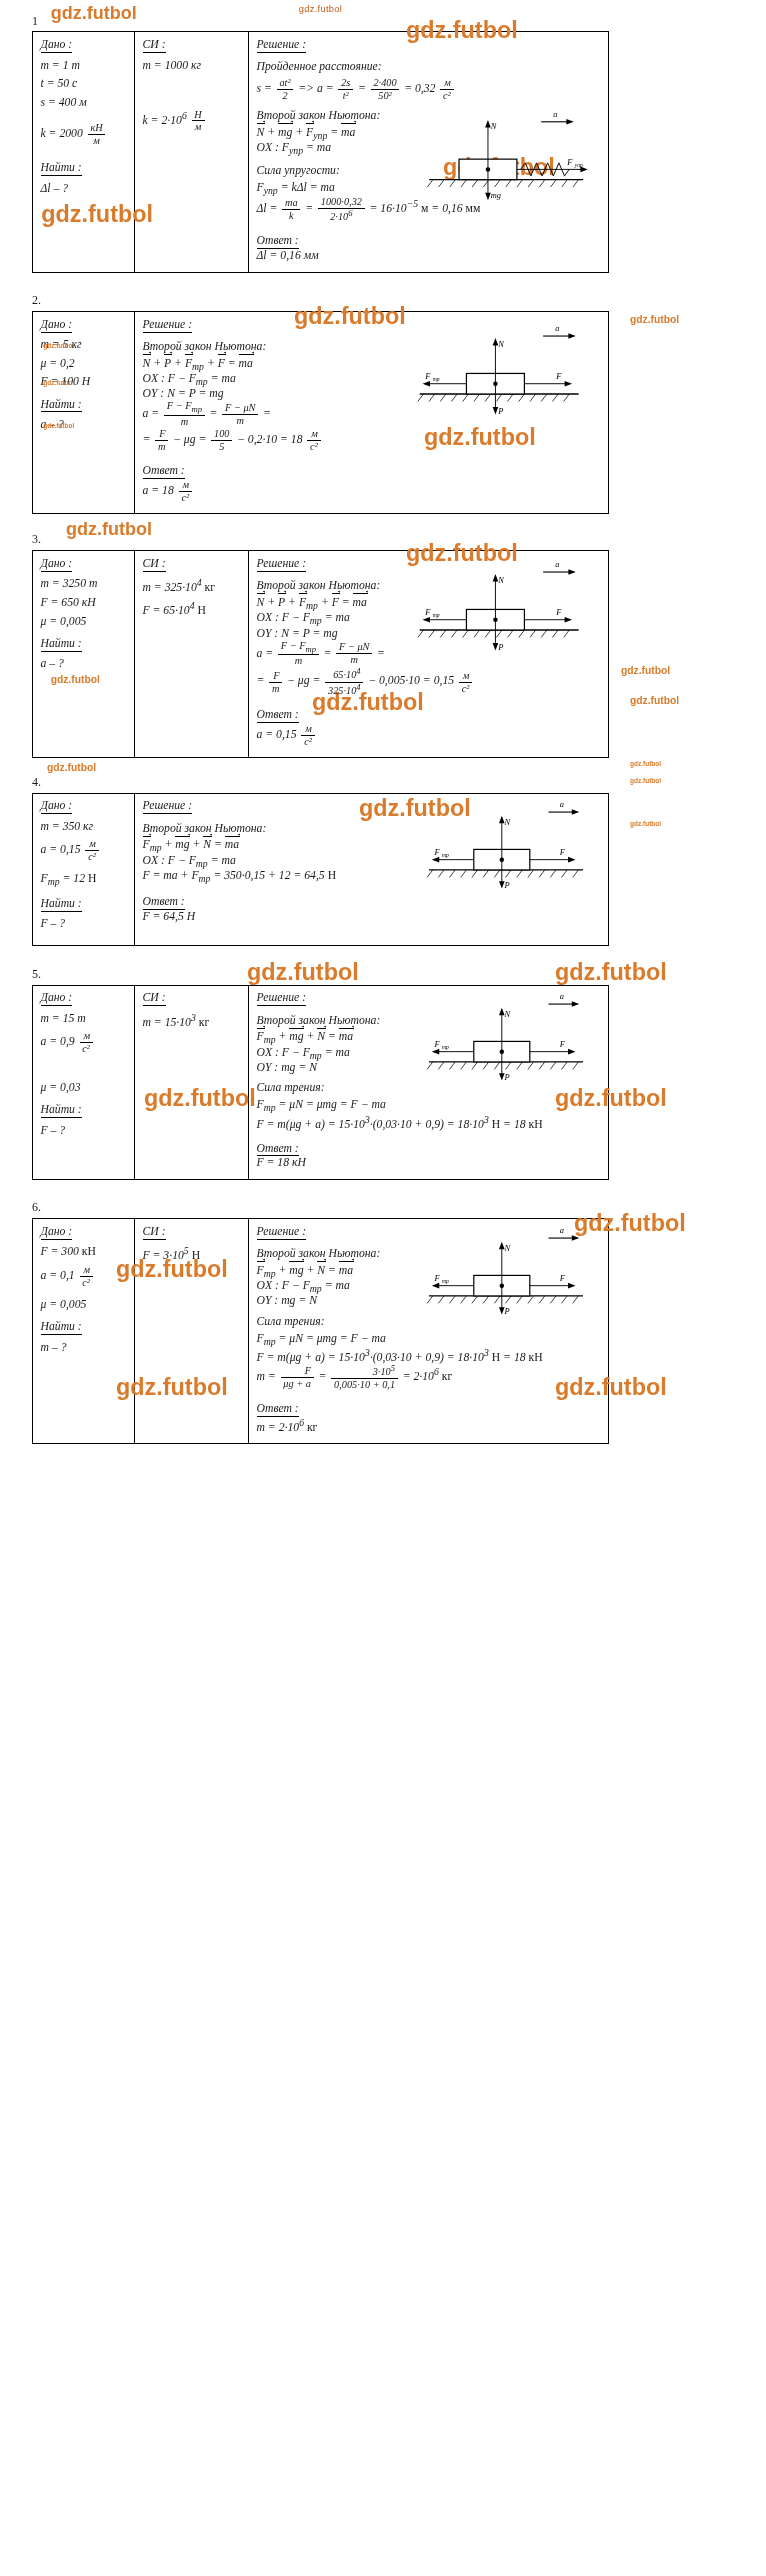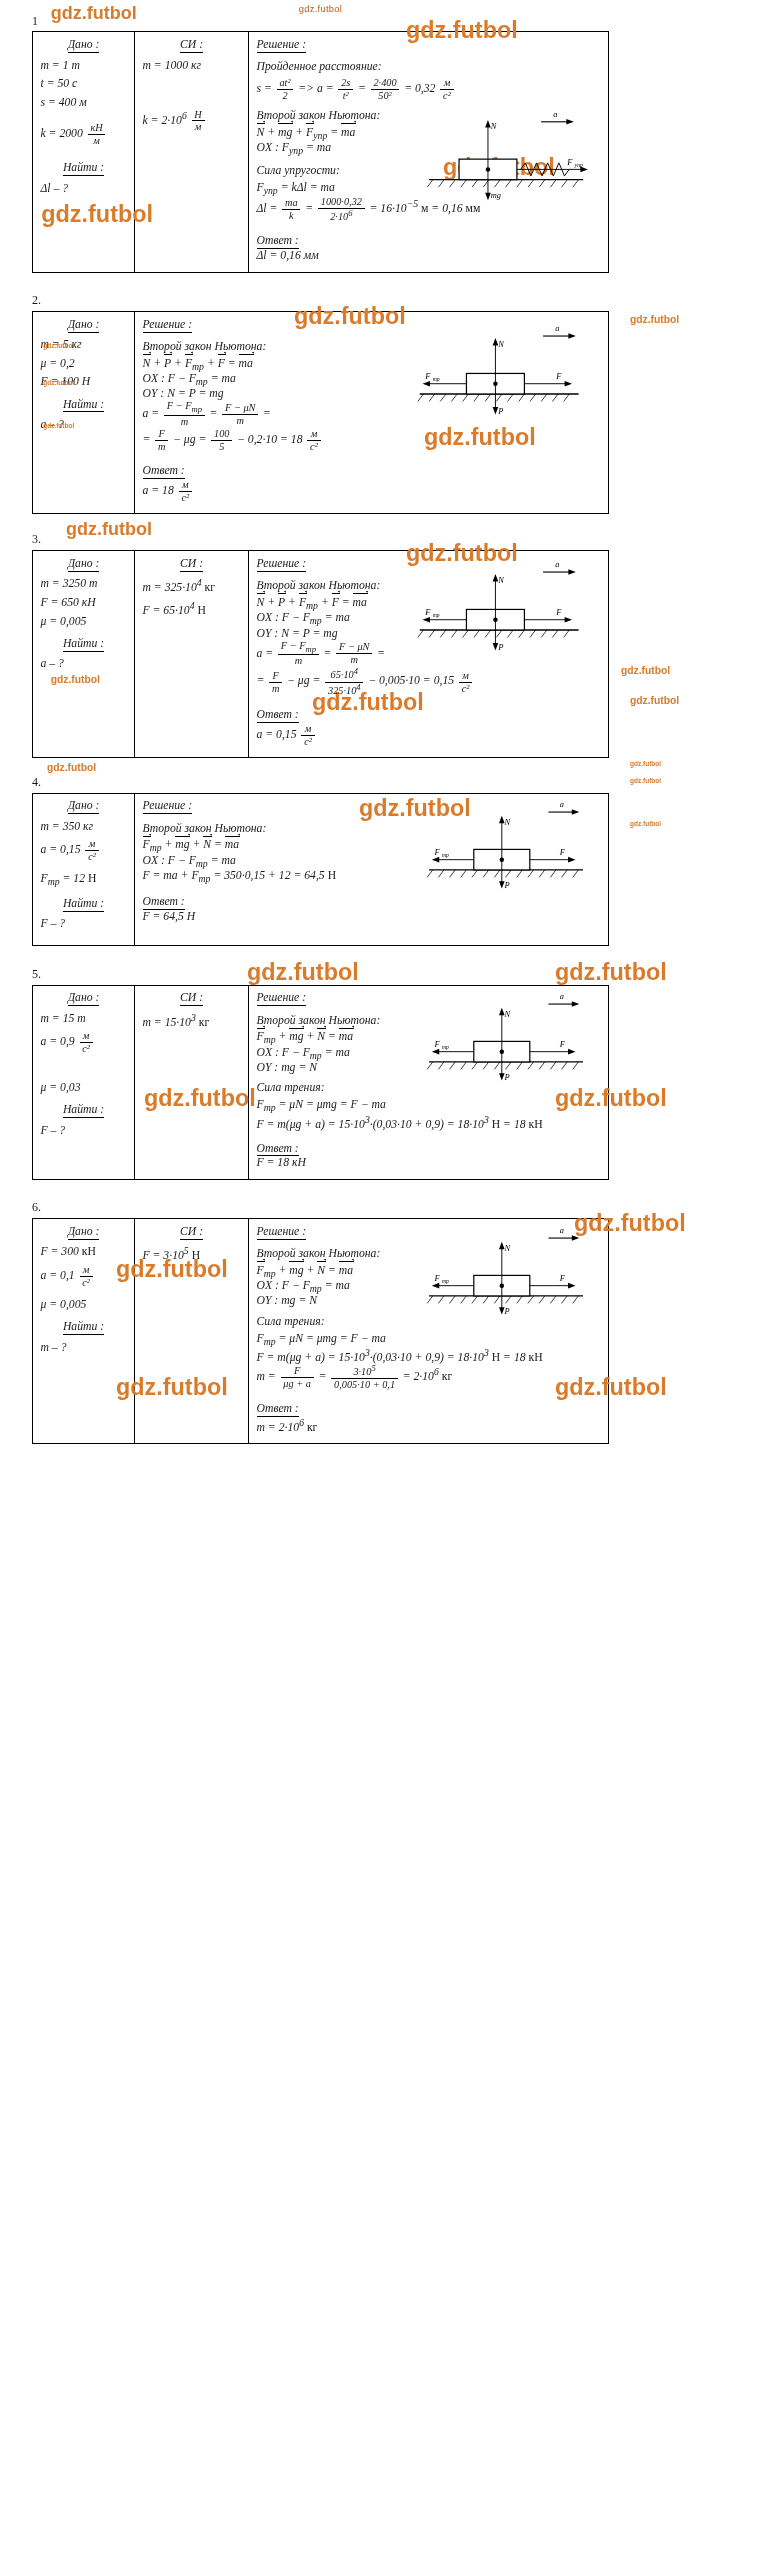--- a/index.html
+++ b/index.html
@@ -39,36 +39,36 @@
   }
   table.frame td{
     border:0.9px solid #000;
     vertical-align:top;
     padding:5.6px 7.5px 9.3px 7.5px;
     font-size:11.7px;
     font-style:italic;
   }
   .col-given{width:86px;}
   .col-si{width:98px;margin-left:43px;}
-  .hdr{text-align:center;}
+  .hdr{}
   .und{display:inline-block;border-bottom:0.9px solid #000;padding-bottom:0.9px;}
   .line{margin:5.6px 0;white-space:nowrap;}
   .nonital{font-style:normal;}
   .solution{position:relative;}
   .sol-title{font-style:italic;margin-bottom:5.6px;}
   .sub{font-style:italic;margin:7.5px 0 3.7px 0;}
   .frac{
     display:inline-block;
     vertical-align:middle;
     text-align:center;
     font-size:10.3px;
     line-height:1.15;
     margin:0 1.9px;
   }
-  .frac .n{display:block;border-bottom:0.9px solid #000;padding:0 2.8px;}
+  .frac .n{display:block;border-bottom:0.9px solid #000;padding:0 2.8px;text-align:right;}
   .frac .d{display:block;padding:0 2.8px;}
   .eq{margin:0 0;font-style:italic;white-space:nowrap;}
   .ans{font-style:italic;margin-top:11.2px;}
   .vec{position:relative;display:inline-block;}
   .vec::after{
     content:"";
     position:absolute;
     left:0;right:-0.9px;top:-2.8px;
     border-top:0.9px solid #000;
   }

